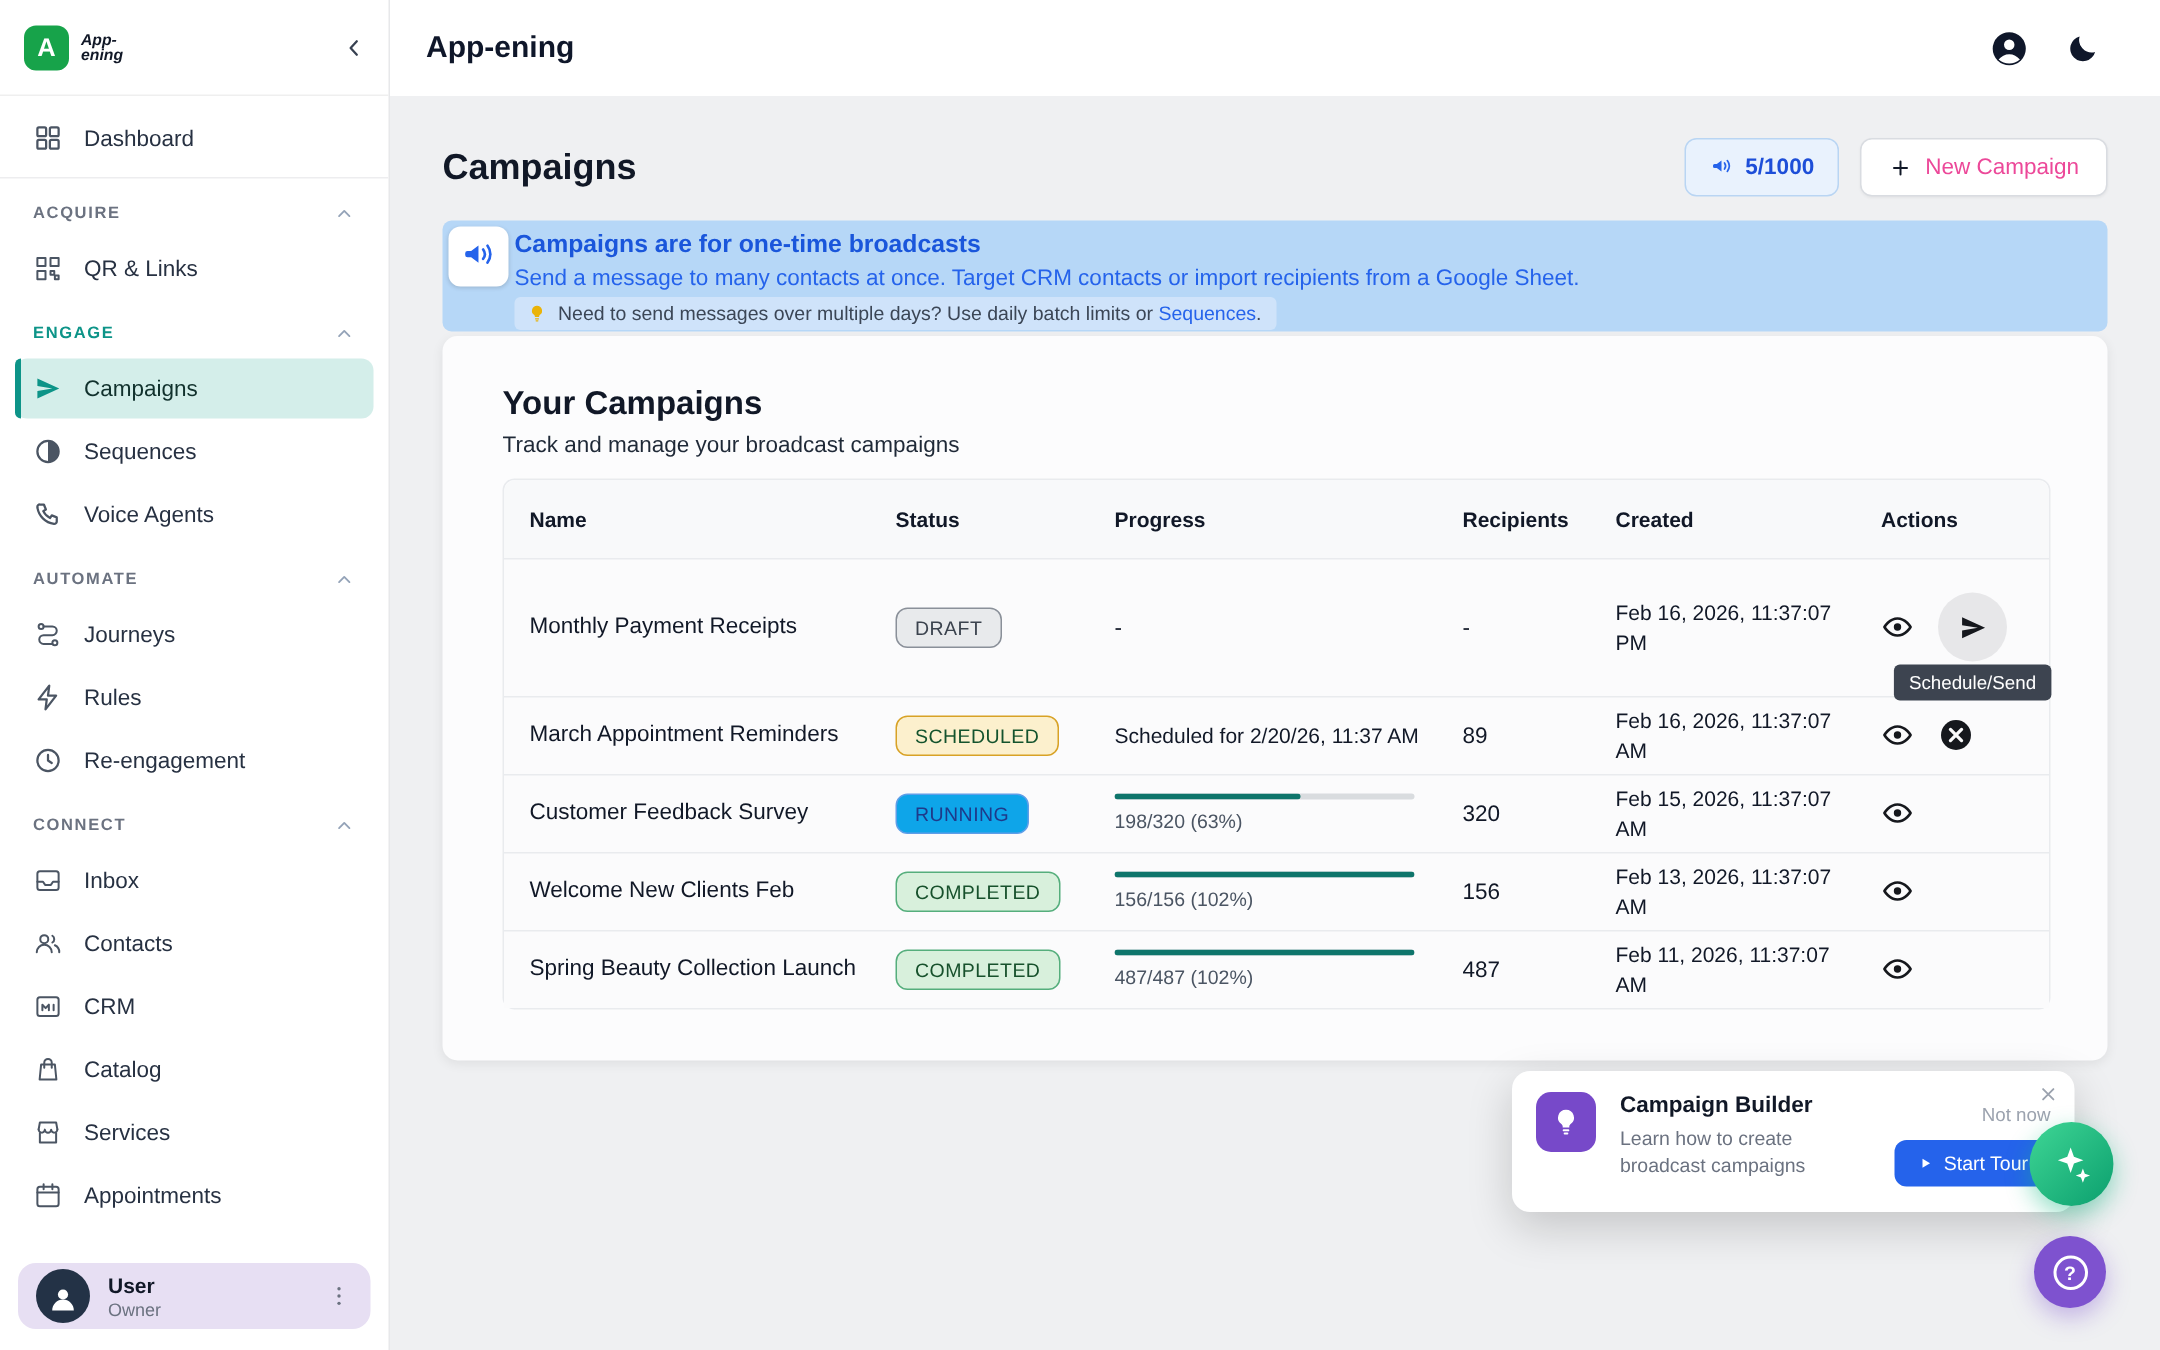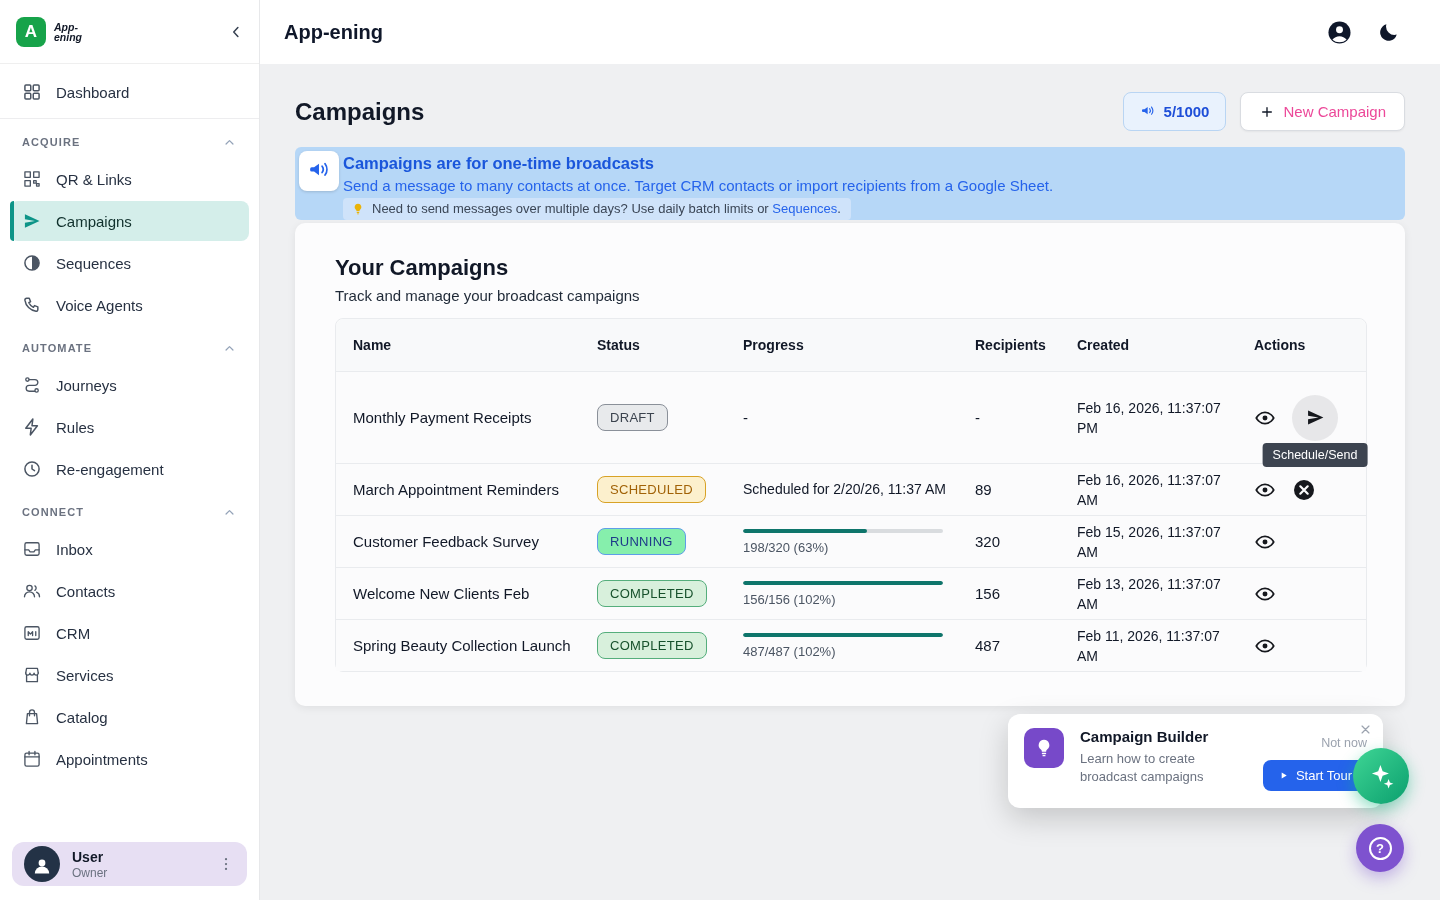--- a/index.html
+++ b/index.html
@@ -134,22 +134,22 @@
   .th { font-size:14px; font-weight:600; color:#111827; padding-right:12px; }
   .tr { min-height:52px; border-top:1px solid #e9ebee; background:#fbfbfc; }
   .tr.tall { min-height:92px; }
   .td { padding-right:16px; font-size:15px; color:#111827; }
   .td.name { font-size:15px; line-height:20px; }
   .badge {
     display:inline-block; padding:5px 12px; border-radius:8px;
     font-size:13px; font-weight:500; letter-spacing:.3px; border:1px solid;
   }
   .badge.draft { background:#e8eaec; border-color:#8a9099; color:#3b434e; }
-  .badge.scheduled { background:#fcf0cd; border-color:#d8a226; color:#a16207; }
-  .badge.running { background:#86efac; border-color:#5e9ee8; color:#1e3a8a; }
+  .badge.scheduled { background:#fcf0cd; border-color:#d8a226; color:#14532d; }
+  .badge.running { background:#0ea5e9; border-color:#5e9ee8; color:#1e3a8a; }
   .badge.completed { background:#d8f0dc; border-color:#55ae7c; color:#17512c; }
   .bar { width:200px; height:4px; border-radius:2px; background:#d9dcdf; overflow:hidden; }
   .bar .fill { height:100%; background:#0e756b; border-radius:2px; }
   .ptext { font-size:13px; color:#4b5563; margin-top:7px; }
   .ptext.dark { font-size:14px; color:#111827; margin-top:0; line-height:19px; }
   .pdash { font-size:15px; color:#111827; }
   .td.created { font-size:14px; line-height:20px; }
   .td.actions { display:flex; align-items:center; gap:16px; padding-right:8px; }
   .icon-btn { background:none; border:none; cursor:pointer; padding:0; display:flex; align-items:center; justify-content:center; color:#16181d; }
   .icon-btn .icon { width:22px; height:22px; }
@@ -250,20 +250,28 @@
       <span class="icon ni">
               <svg viewBox="0 0 24 24" fill="none" stroke="currentColor" stroke-width="1.6" stroke-linecap="round" stroke-linejoin="round">
                 <rect x="3.5" y="3.5" width="6.5" height="6.5"></rect>
                 <rect x="14" y="3.5" width="6.5" height="6.5"></rect>
                 <rect x="3.5" y="14" width="6.5" height="6.5"></rect>
                 <path d="M14 14h3v3h-3zM17.5 17.5h3v3h-3z"></path>
               </svg>
             </span>
       <span class="nav-label">QR &amp; Links</span>
           </div>
+          <div class="section-head">
+    <span class="sec-label accent">ENGAGE</span>
+    <span class="icon chev">
+              <svg viewBox="0 0 24 24" fill="none" stroke="currentColor" stroke-width="2" stroke-linecap="round" stroke-linejoin="round">
+                <path d="M6.5 14.5 12 9l5.5 5.5"></path>
+              </svg>
+            </span>
+          </div>
           <div class="nav-item active">
       <span class="icon ni">
               <svg viewBox="0 0 24 24" fill="none" stroke="currentColor" stroke-width="1.8" stroke-linecap="round" stroke-linejoin="round">
                 <path d="M3.5 20 21 12 3.5 4v6l12 2-12 2z" fill="currentColor" stroke="none"></path>
               </svg>
             </span>
       <span class="nav-label">Campaigns</span>
           </div>
           <div class="nav-item">
       <span class="icon ni">
@@ -349,35 +357,35 @@
               <svg viewBox="0 0 24 24" fill="none" stroke="currentColor" stroke-width="1.6" stroke-linecap="round" stroke-linejoin="round">
                 <rect x="3.5" y="4.5" width="17" height="15" rx="2"></rect>
                 <path d="M7.5 15v-4.5l2.6 2.8 2.6-2.8V15M16.5 10.5V15"></path>
               </svg>
             </span>
       <span class="nav-label">CRM</span>
           </div>
           <div class="nav-item">
       <span class="icon ni">
               <svg viewBox="0 0 24 24" fill="none" stroke="currentColor" stroke-width="1.6" stroke-linecap="round" stroke-linejoin="round">
+                <path d="M6.5 8h11l1.2 12H5.3z"></path>
+                <path d="M9 10.5V6.5a3 3 0 0 1 6 0v4"></path>
+              </svg>
+            </span>
+      <span class="nav-label">Catalog</span>
+          </div>
+          <div class="nav-item">
+      <span class="icon ni">
+              <svg viewBox="0 0 24 24" fill="none" stroke="currentColor" stroke-width="1.6" stroke-linecap="round" stroke-linejoin="round">
                 <path d="M4.5 9.5 5.5 4h13l1 5.5"></path>
                 <path d="M4.5 9.5a2.5 2.5 0 0 0 5 .2 2.5 2.5 0 0 0 5 0 2.5 2.5 0 0 0 5-.2"></path>
                 <path d="M5.5 12.5V20h13v-7.5"></path>
               </svg>
             </span>
       <span class="nav-label">Services</span>
-          </div>
-          <div class="nav-item">
-      <span class="icon ni">
-              <svg viewBox="0 0 24 24" fill="none" stroke="currentColor" stroke-width="1.6" stroke-linecap="round" stroke-linejoin="round">
-                <path d="M6.5 8h11l1.2 12H5.3z"></path>
-                <path d="M9 10.5V6.5a3 3 0 0 1 6 0v4"></path>
-              </svg>
-            </span>
-      <span class="nav-label">Catalog</span>
           </div>
           <div class="nav-item">
       <span class="icon ni">
               <svg viewBox="0 0 24 24" fill="none" stroke="currentColor" stroke-width="1.6" stroke-linecap="round" stroke-linejoin="round">
                 <rect x="3.5" y="5" width="17" height="15.5" rx="2"></rect>
                 <path d="M3.5 9.5h17M8.5 3v4M15.5 3v4"></path>
               </svg>
             </span>
       <span class="nav-label">Appointments</span>
           </div>

